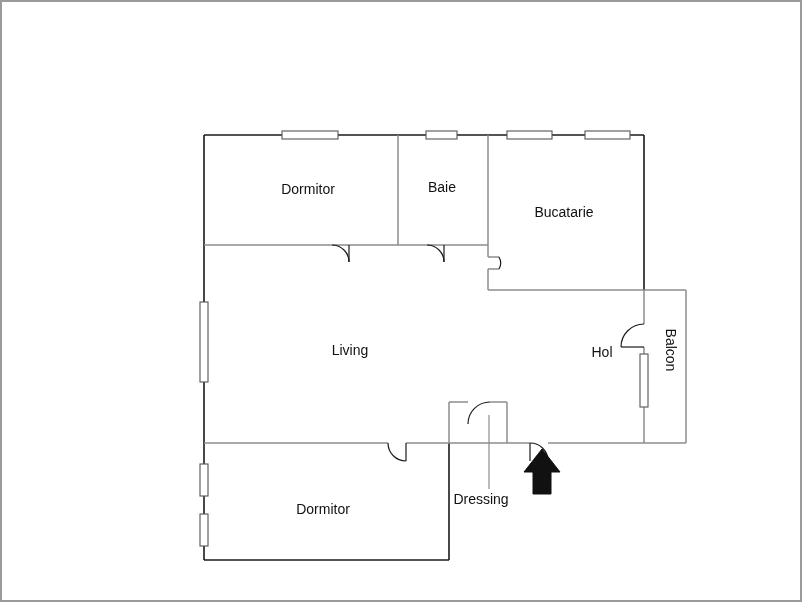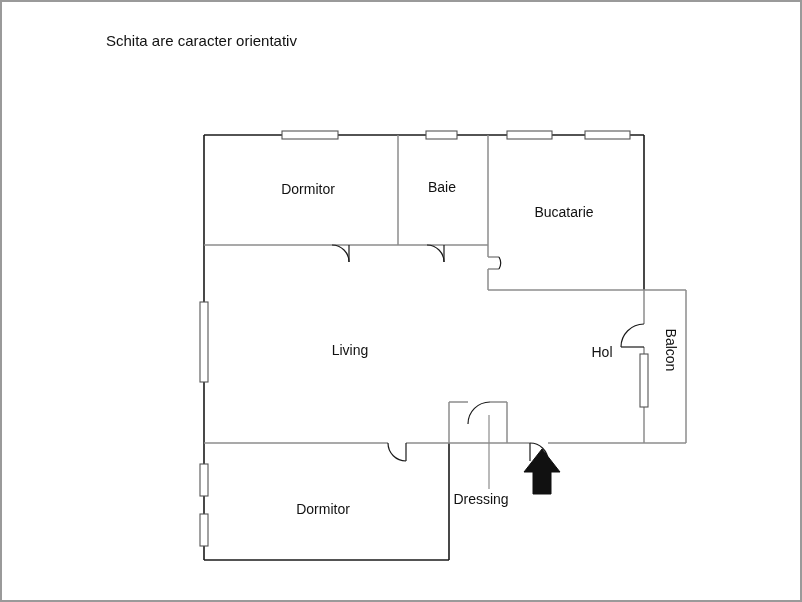--- a/index.html
+++ b/index.html
@@ -39,21 +39,20 @@
     font-family: "Liberation Sans", sans-serif;
     font-size: 14px;
     fill: #111111;
   }
 </style>
 </head>
 <body>
 
 <div id="page">
 
-  <div id="title">Schita are caracter orientativ</div>
 
   <svg id="plan-svg" width="802" height="602" viewBox="0 0 802 602">
 
     <g fill="none" stroke="#1a1a1a" stroke-width="1.6">
 
       <line x1="202" y1="133" x2="642" y2="133"></line>
 
       <line x1="202" y1="133" x2="202" y2="558"></line>
 
       <line x1="642" y1="133" x2="642" y2="288"></line>

